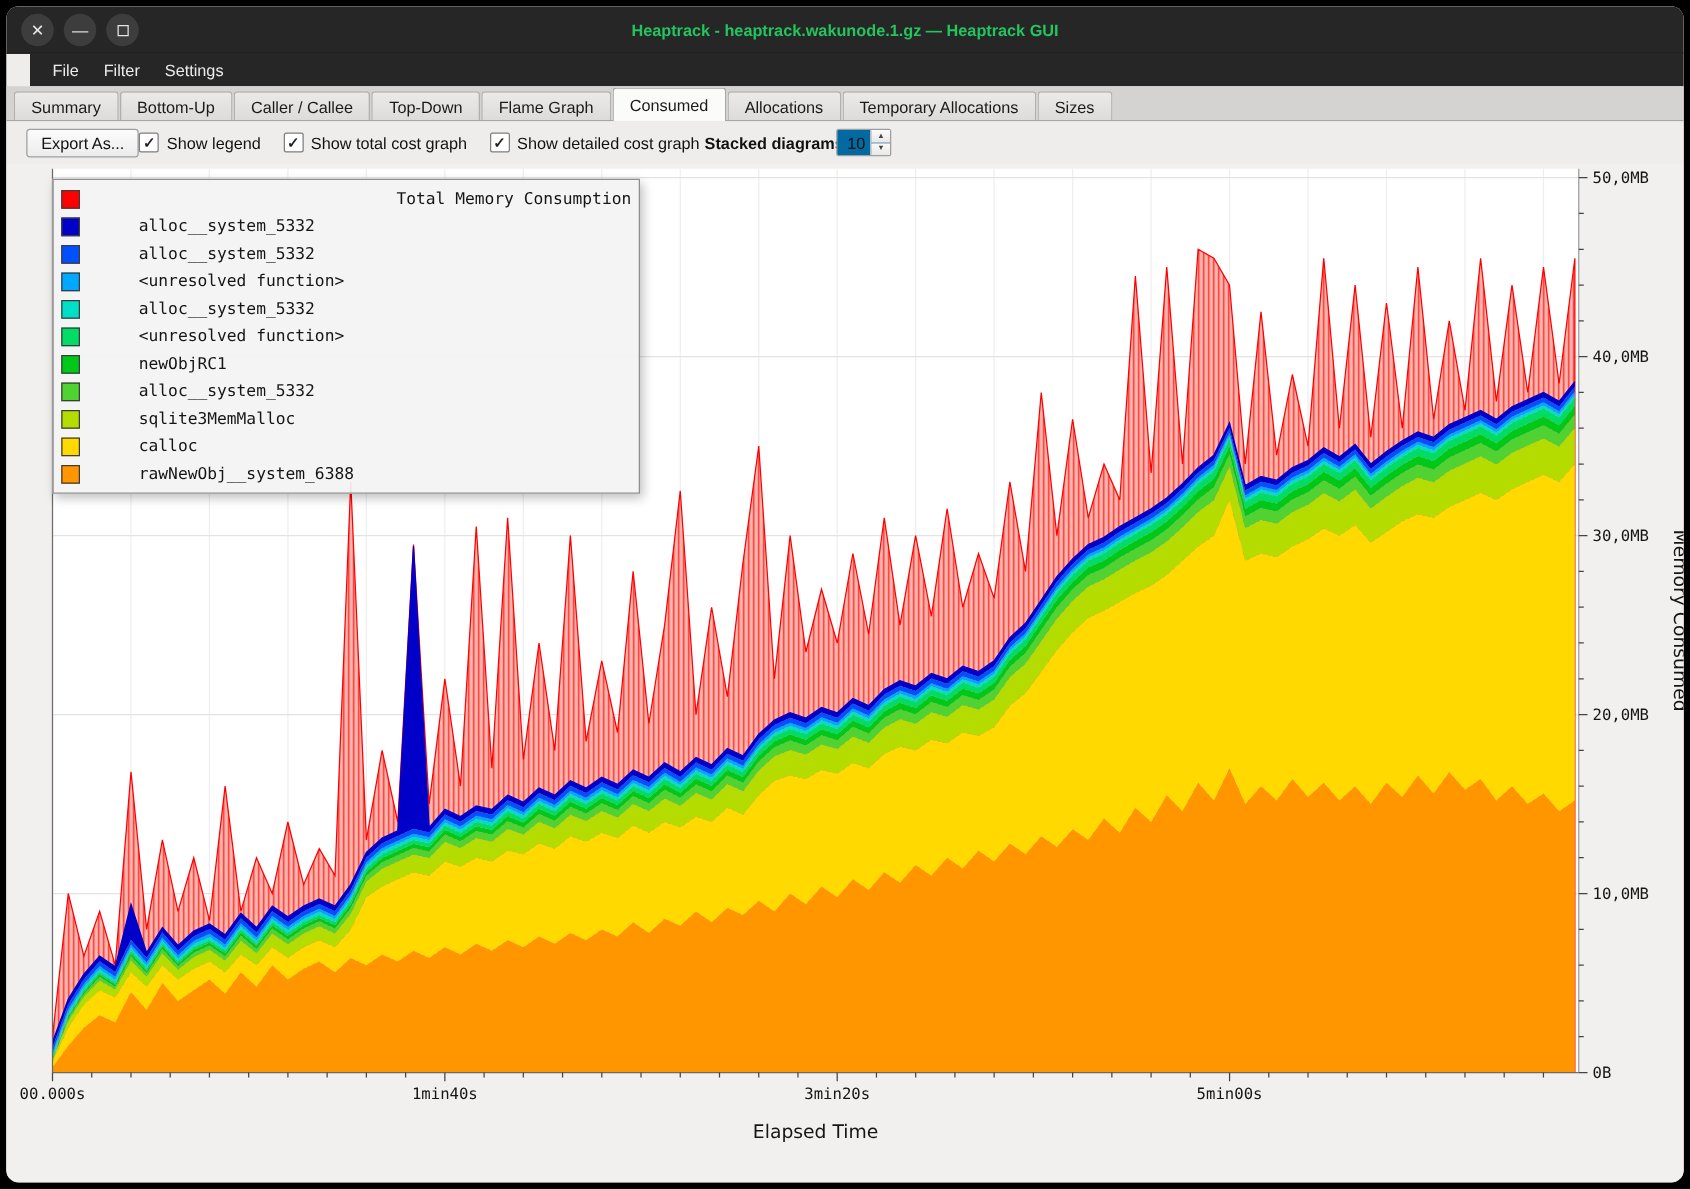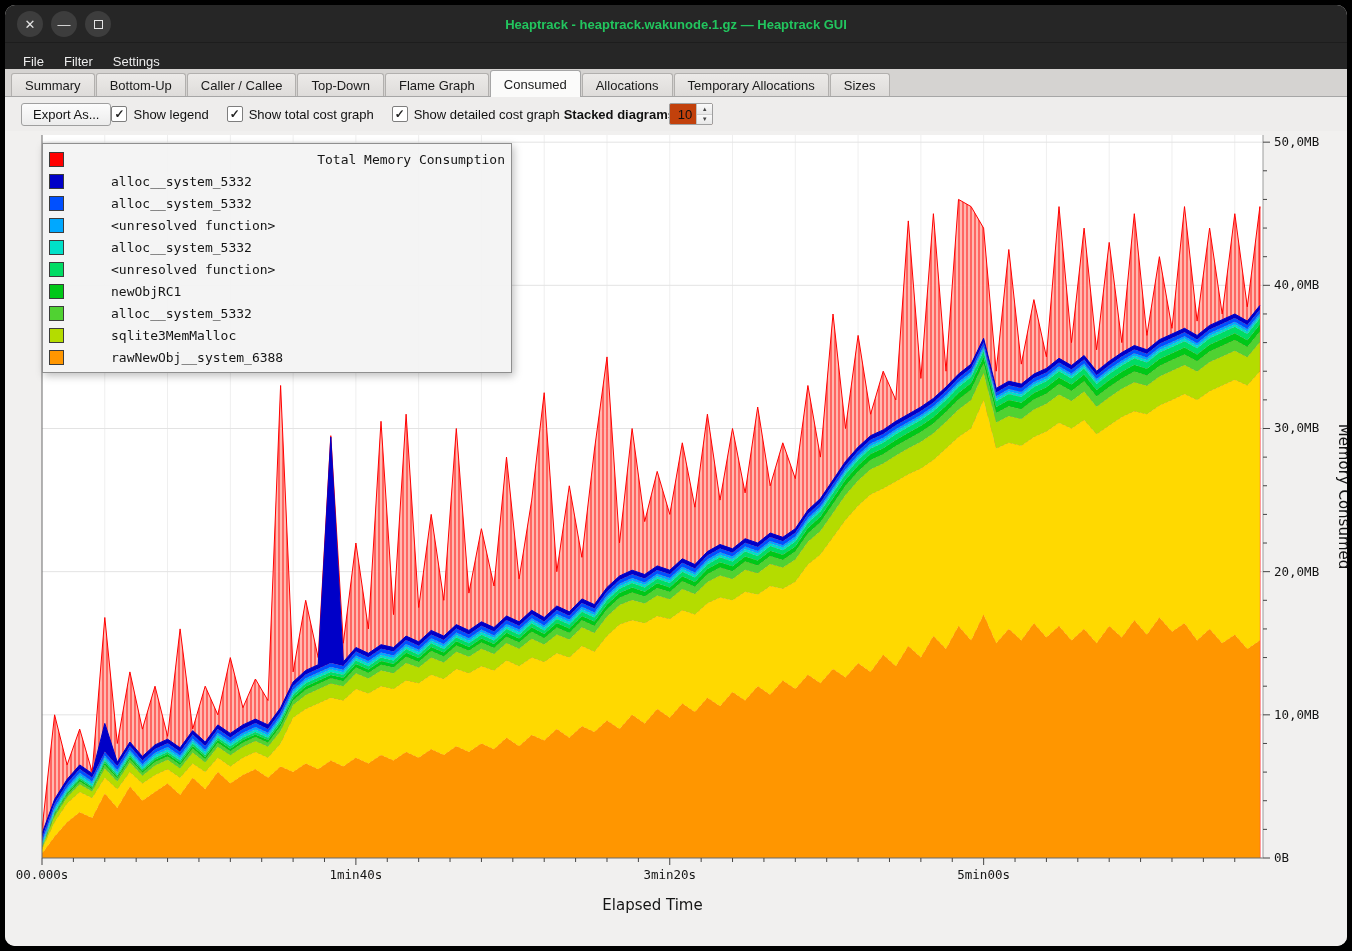--- a/index.html
+++ b/index.html
@@ -12,43 +12,43 @@
   .titlebar { height:38px; background:#262626; position:relative; flex:0 0 auto;
               border-bottom:1px solid #1d1d1d; }
   .winbtns { position:absolute; left:12px; top:6px; display:flex; gap:8px; }
   .winbtn { width:26px; height:26px; border-radius:50%; background:#3d3d3d; color:#e4e4e4;
             display:flex; align-items:center; justify-content:center; font-size:13px; line-height:1;
             cursor:default; }
   .winbtn .maxsquare { width:9px; height:9px; border:1.5px solid #e4e4e4; display:block; }
   .title { position:absolute; left:0; right:0; top:0; height:38px; display:flex;
            align-items:center; justify-content:center; color:#22c55e; font-size:13px; font-weight:bold; }
   
-  .menubar { height:26px; background:#262626; display:flex; align-items:flex-end;
-             padding-left:8px; flex:0 0 auto; }
+  .menubar { height:26px; background:#262626; display:flex; align-items:center;
+             padding-left:8px; flex:0 0 auto;margin-left:19px; }
   .menu-item { color:#ececec; font-size:13px; padding:0 10px; display:flex; align-items:center; }
   
   .tabbar { height:28px; background:#d5d3d1; border-bottom:1px solid #a6a6a6;
             display:flex; align-items:flex-end; padding-left:6px; flex:0 0 auto; }
   .tab { height:23px; margin-top:15px; padding:0 13px; display:flex; align-items:center;
          font-size:13px; color:#1a1a1a; background:linear-gradient(#eceae8,#dedcda);
          border:1px solid #b2b0ae; border-bottom:none; border-radius:3px 3px 0 0; margin-right:1px; }
   .tab.active { height:27px; margin-top:0; background:#fbfbfa; border-color:#a6a6a6;
                 position:relative; z-index:2; margin-bottom:-1px; }
   
   .toolbar { height:34px; background:#eeedec; display:flex; align-items:center; 
              padding:0 16px; flex:0 0 auto; font-size:13px; color:#111; }
   .btn { font-family:inherit; font-size:13px; color:#111; padding:3px 11px;
          border:1px solid #9f9f9f; border-radius:3px; background:linear-gradient(#fcfcfc,#ececec); }
   .check { display:inline-flex; align-items:center; gap:6px; }
   .cbox { width:16px; height:16px; background:#ffffff; border:1px solid #7e7e7e; border-radius:2px;
           display:inline-flex; align-items:center; justify-content:center;
           font-size:12px; font-weight:bold; color:#222; line-height:1; }
   .spin-label { margin-left:4px;font-weight:bold; }
   .spinbox { display:inline-flex; align-items:stretch; border:1px solid #9f9f9f; border-radius:2px;
-             background:#c2410c; height:22px; margin-left:-10px;justify-content:space-between; }
+             background:#0369a1; height:22px; margin-left:-10px;justify-content:space-between; }
   .spin-value { width:26px; display:flex; align-items:center; justify-content:flex-end;
                 padding-right:4px; font-size:13px; }
   .spin-btns { display:flex; flex-direction:column; border-left:1px solid #bdbdbd; width:16px; }
   .spin-up, .spin-down { flex:1; display:flex; align-items:center; justify-content:center;
                          font-size:6px; color:#444; background:linear-gradient(#fafafa,#e8e8e8); }
   .spin-up { border-bottom:1px solid #cfcfcf; }
   
   .chartzone { position:relative; flex:1 1 auto; background:#f1f0ef; }
   #chart-svg { position:absolute; left:0; top:0; }
   .legend { position:absolute; left:37px; top:12px; width:470px;
@@ -284,19 +284,23 @@
         </div>
         <div class="leg-row">
           <span class="swatch" style="background: rgb(80, 210, 50);"></span>
           <span class="leg-label">alloc__system_5332</span>
         </div>
         <div class="leg-row">
           <span class="swatch" style="background: rgb(180, 220, 0);"></span>
           <span class="leg-label">sqlite3MemMalloc</span>
         </div>
         <div class="leg-row">
+          <span class="swatch" style="background: rgb(255, 217, 0);"></span>
+          <span class="leg-label">calloc</span>
+        </div>
+        <div class="leg-row">
           <span class="swatch" style="background: rgb(255, 150, 0);"></span>
           <span class="leg-label">rawNewObj__system_6388</span>
         </div>
       </div>
   </div>
 
 </div>
 
 </body></html>

